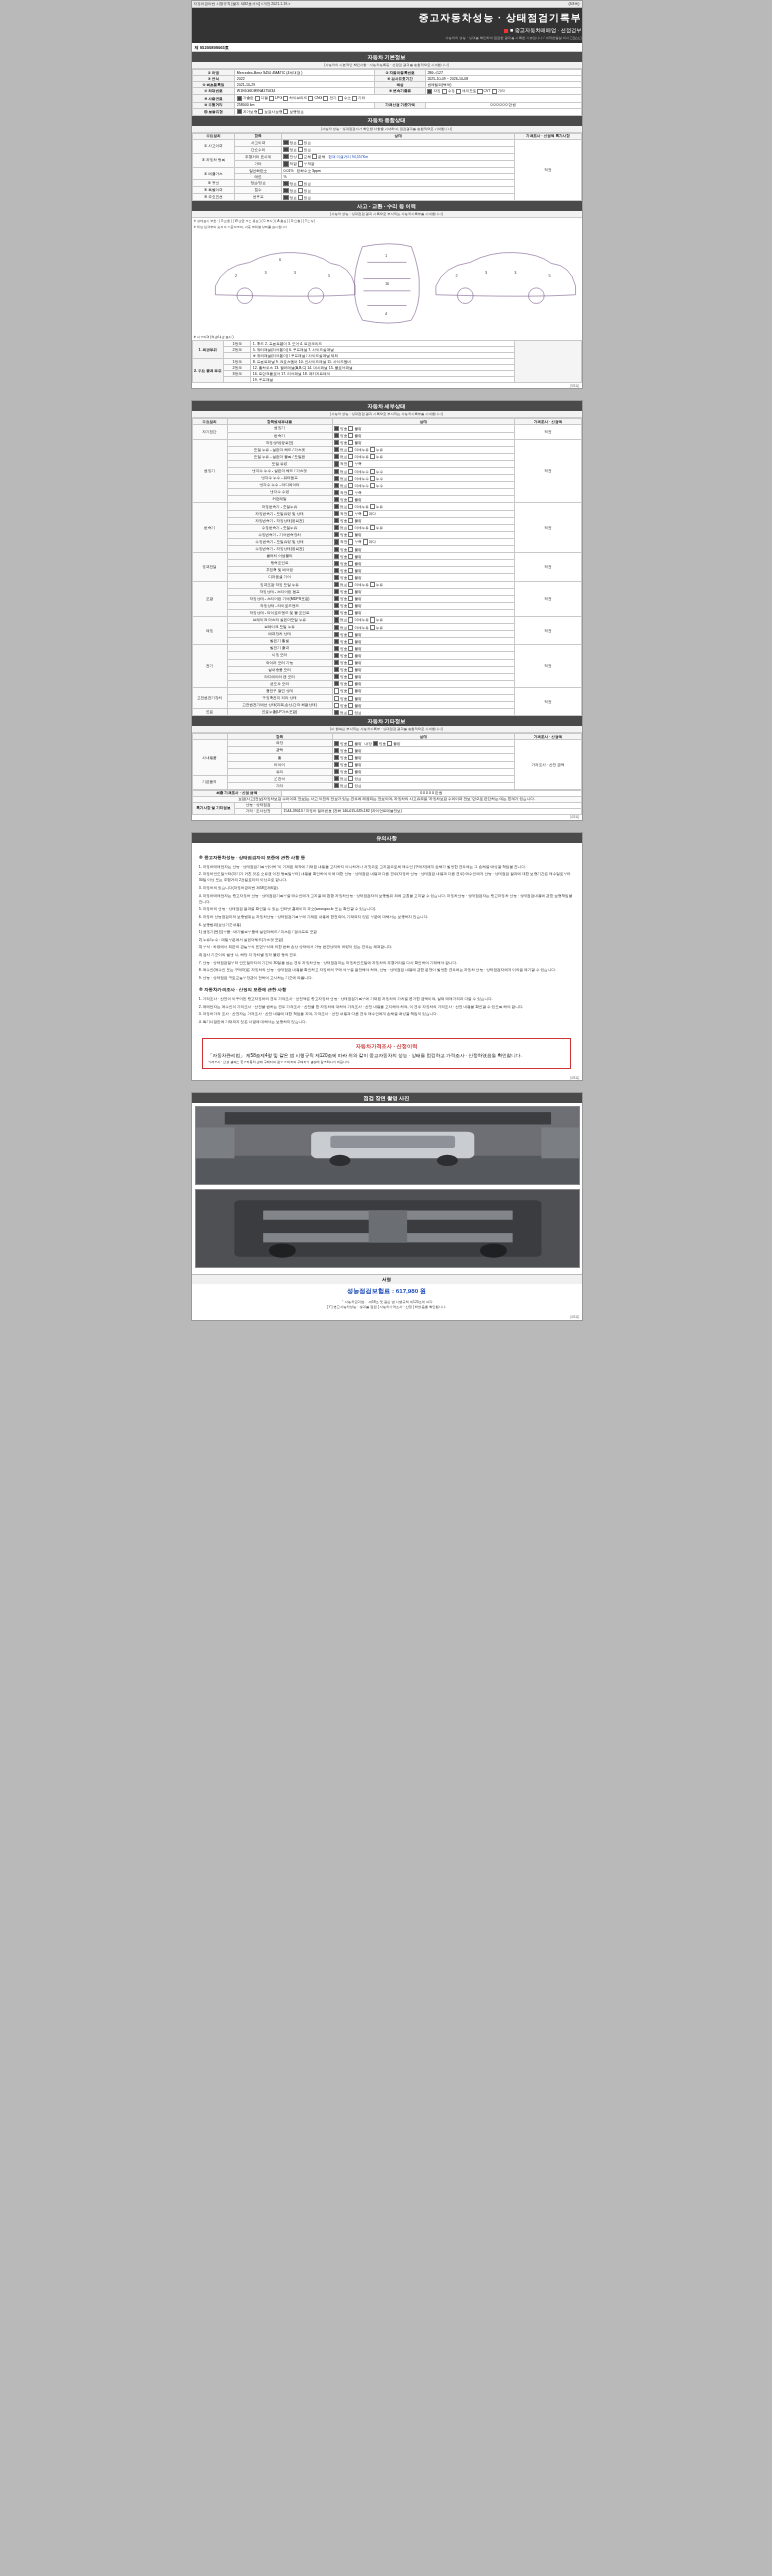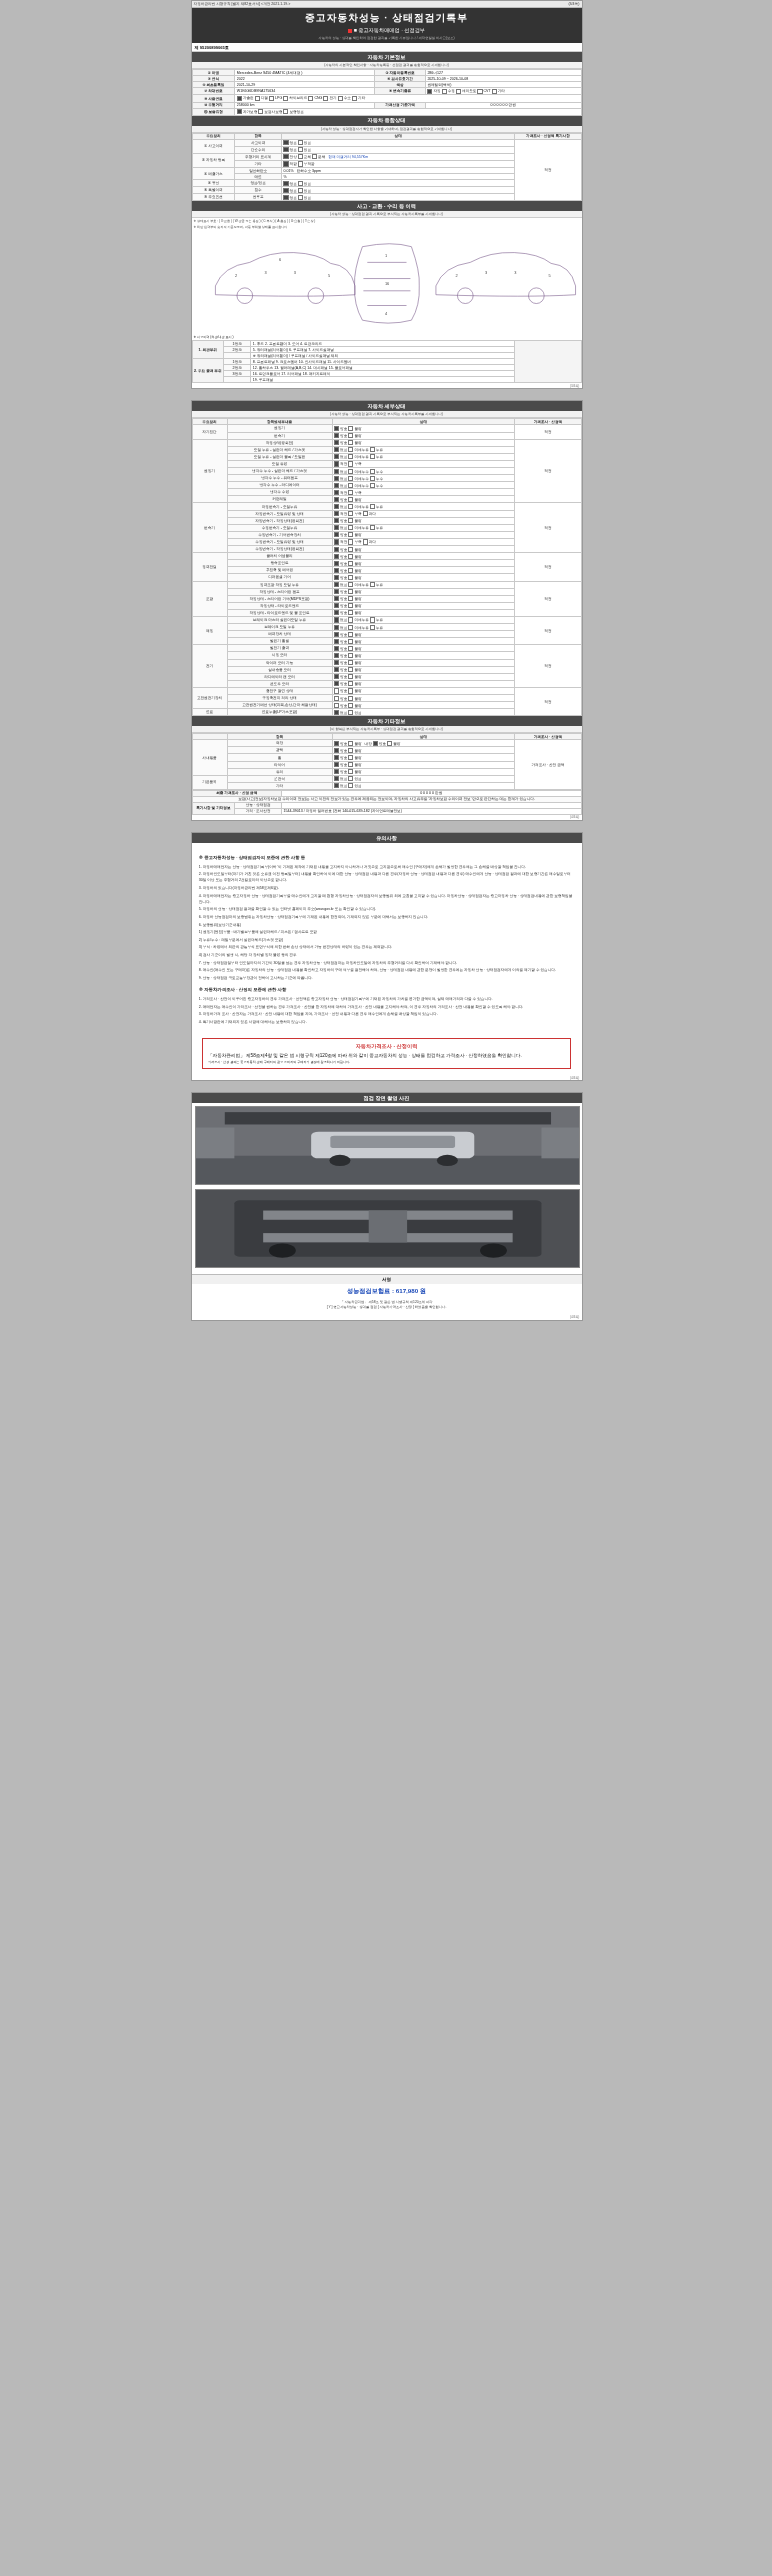--- a/index.html
+++ b/index.html
@@ -2,21 +2,21 @@
 <html style="font-size:8.2px"><head>
 <meta charset="utf-8">
 <style>
   html,body{margin:0;padding:0;background:#b9b9b9;}
   body{font-family:"Liberation Sans","DejaVu Sans",sans-serif;font-size:4.6px;color:#111;}
   .page{width:773px;margin:0 auto;position:relative;}
   .sheet{width:392px;margin:0 auto;background:#fff;border:0.5px solid #999;box-sizing:border-box;}
   .gap{height:11.3px;}
   
   .topbar{background:#e9e9e9;border-bottom:0.5px solid #bbb;font-size:3.6px;color:#333;padding:1px 2.1px;display:flex;justify-content:space-between;}
-  .titlebox{background:#333;color:#fff;text-align:center;padding:4.1px 0 3.1px;}
+  .titlebox{background:#333;color:#fff;text-align:right;padding:4.1px 0 3.1px;}
   .titlebox .t1{font-size:9.8px;font-weight:bold;letter-spacing:1px;}
   .titlebox .t2{font-size:5.2px;margin-top:2.1px;}
   .titlebox .t2 .sq{display:inline-block;width:3.6px;height:3.6px;background:#e33;margin-right:2.1px;vertical-align:middle;}
   .titlebox .t3{font-size:3.3px;color:#bbb;margin-top:2.1px;}
   .docno{padding:1.5px 3.1px;font-size:4.1px;font-weight:bold;border-bottom:0.5px solid #ccc;}
   
   .secbar{background:#4a4a4a;color:#fff;text-align:center;font-size:5.2px;font-weight:bold;padding:1.5px 0;}
   .secsub{background:#f2f2f2;border-bottom:0.5px solid #ccc;text-align:center;font-size:3.3px;color:#444;padding:1px 0;}
   table{border-collapse:collapse;width:100%;font-size:3.6px;}
   td,th{border:0.5px solid #c9c9c9;padding:0.5px 1.5px;vertical-align:middle;}

